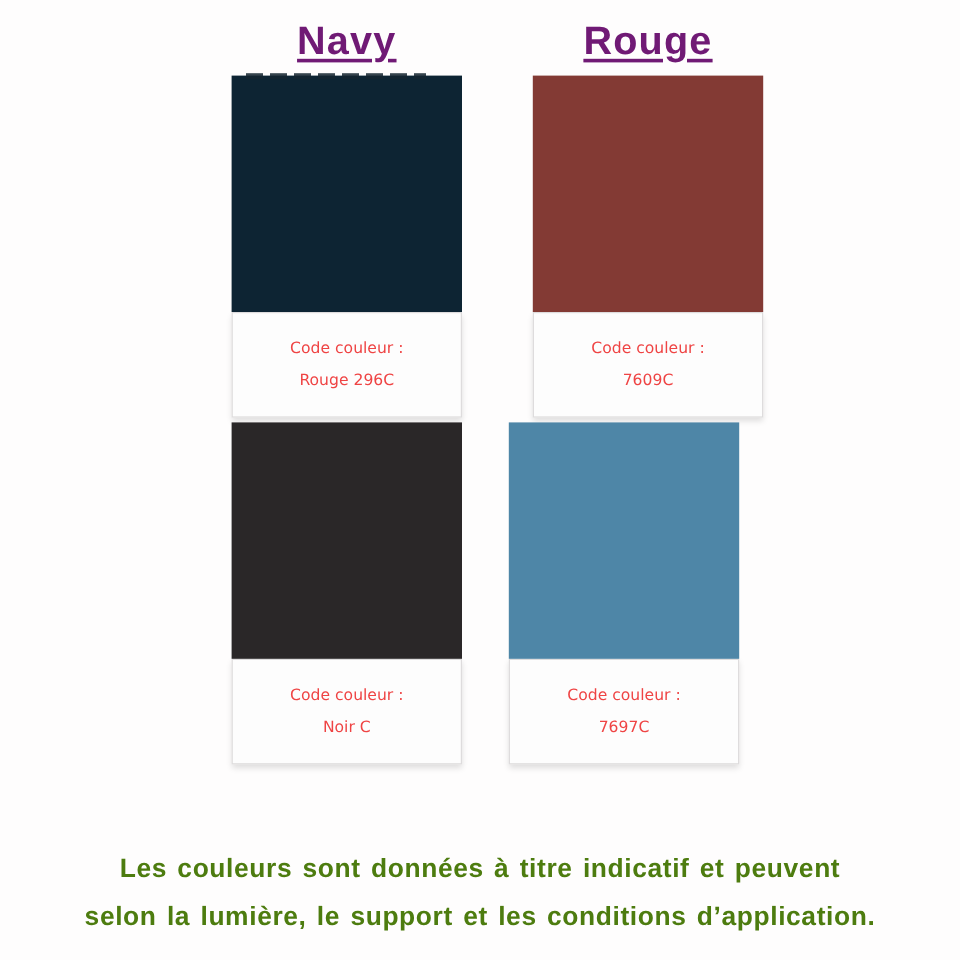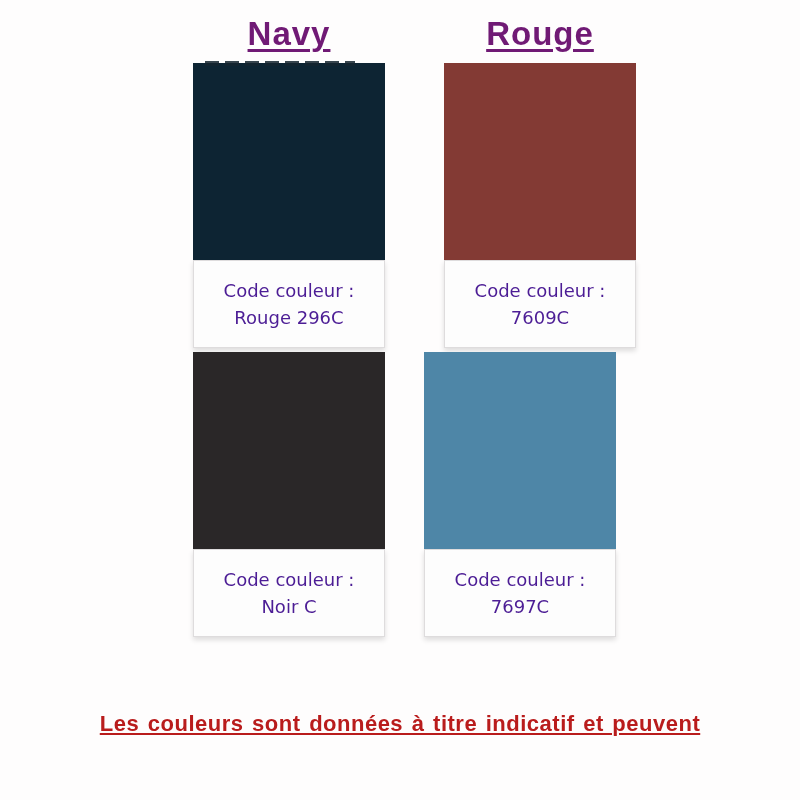--- a/index.html
+++ b/index.html
@@ -62,23 +62,23 @@
     background: #fdfdfd;
     border: 1px solid #dedcdd;
     box-shadow: 0 3px 5px rgba(0,0,0,0.13);
     display: flex;
     flex-direction: column;
     align-items: center;
     justify-content: center;
   }
   .code-line {
     font-family: "DejaVu Sans", sans-serif;
-    font-size: 18px;
+    font-size: 13px;
     line-height: 27px;
-    color: #4c1d95;
+    color: #ef4444;
     text-align: center;
     white-space: nowrap;
   }
   .disclaimer {
     position: absolute;
     left: 0;
     top: 704px;
     width: 800px;
     text-align: center;
     font-weight: bold;
@@ -121,15 +121,16 @@
 </div>
 
 <div class="card pos-r2c2">
   <div class="swatch" style="background-color: rgb(78, 134, 167);"></div>
   <div class="code-box">
     <div class="code-line">Code couleur :</div>
     <div class="code-line">7697C</div>
   </div>
 </div>
 
-<div class="disclaimer" style="color: #b91c1c; text-decoration: underline;">
+<div class="disclaimer" style="color: #4d7c0f;">
   <div>Les couleurs sont données à titre indicatif et peuvent</div>
+  <div>selon la lumière, le support et les conditions d’application.</div>
 </div>
 
 </body></html>

